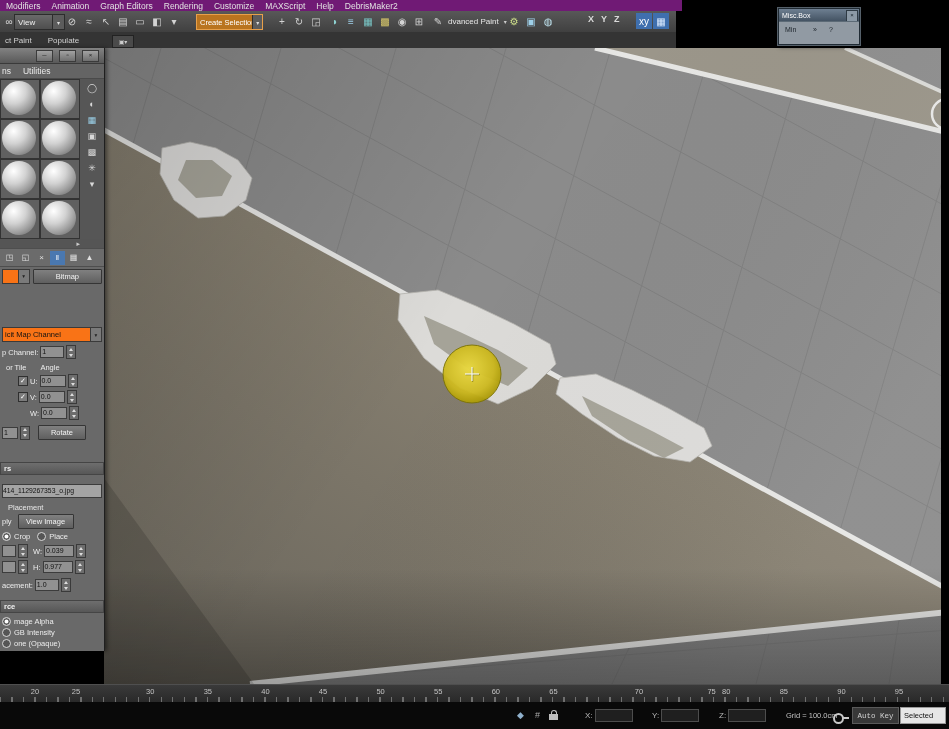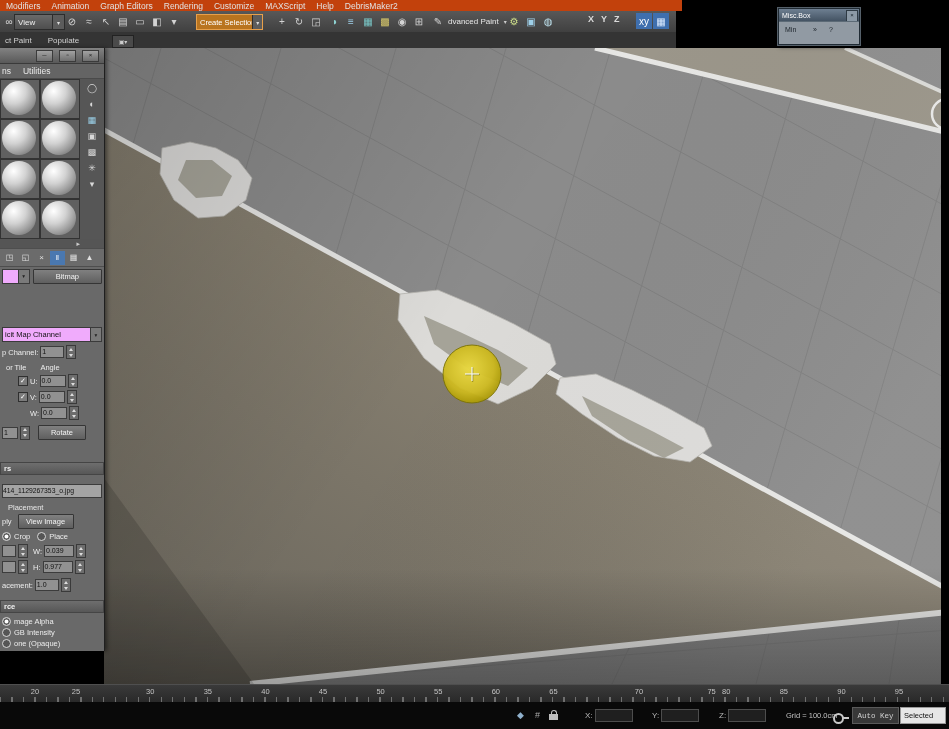--- a/index.html
+++ b/index.html
@@ -1,19 +1,19 @@
 <!DOCTYPE html>
 <html><head>
 <meta charset="utf-8">
 <style>
   html,body{margin:0;padding:0;background:#000;}
   #app{position:relative;width:949px;height:729px;background:#000;overflow:hidden;
        font-family:"Liberation Sans",sans-serif;-webkit-font-smoothing:antialiased;}
   
-  .menubar{position:absolute;left:0;top:0;width:676px;height:11px;background:#c2410c;
+  .menubar{position:absolute;left:0;top:0;width:676px;height:11px;background:#701a75;
            display:flex;align-items:center;gap:11px;padding-left:6px;font-size:8.5px;color:#e2e2e2;overflow:hidden;}
   .menu-item{white-space:nowrap;cursor:default;}
   
   .toolbar{position:absolute;left:0;top:11px;width:676px;height:21px;background:linear-gradient(#585858,#404040);border-bottom:1px solid #2a2a2a;}
   .tb-cluster{position:absolute;top:2px;display:flex;gap:1px;align-items:center;}
   .tb-icon{width:16px;height:16px;display:flex;align-items:center;justify-content:center;font-size:10px;color:#d3d3d3;}
   .tb-combo{position:absolute;top:3px;height:14px;background:linear-gradient(#6a6a6a,#4e4e4e);
             border:1px solid #2c2c2c;color:#eee;font-size:8px;display:flex;align-items:center;padding-left:3px;overflow:hidden;}
   .tb-combo .dd{margin-left:auto;width:11px;align-self:stretch;background:#5c5c5c;border-left:1px solid #2c2c2c;
                 font-size:6px;display:flex;align-items:center;justify-content:center;color:#ddd;}
@@ -45,21 +45,21 @@
   .slotgrid{width:80px;display:flex;flex-wrap:wrap;align-content:flex-start;}
   .slot{width:36px;height:36px;background:#606060;border:1px solid #323232;padding:1px;}
   .sphere{width:34px;height:34px;border-radius:50%;
           background:radial-gradient(circle at 34% 30%,#ffffff,#d2d2d2 38%,#9a9a9a 68%,#555 100%);}
   .vstrip{width:24px;display:flex;flex-direction:column;align-items:center;padding-top:2px;gap:3px;background:#565656;}
   .vms-icon{width:15px;height:13px;font-size:9px;color:#d8d8d8;display:flex;align-items:center;justify-content:center;}
   .me-scroll{height:9px;background:#555;display:flex;justify-content:flex-end;align-items:center;padding-right:24px;font-size:7px;color:#ccc;}
   .me-tools{height:17px;background:#6b6b6b;display:flex;gap:1px;align-items:center;padding-left:2px;border-top:1px solid #4e4e4e;border-bottom:1px solid #4e4e4e;}
   .me-tool{width:15px;height:14px;font-size:8px;color:#e0e0e0;display:flex;align-items:center;justify-content:center;}
   .me-bmrow{height:16px;display:flex;align-items:center;gap:3px;padding:1px 2px;}
-  .combo{height:13px;background:#f0abfc;border:1px solid #3a3a3a;color:#121212;font-size:7.5px;
+  .combo{height:13px;background:#f97316;border:1px solid #3a3a3a;color:#121212;font-size:7.5px;
          display:flex;align-items:center;padding-left:2px;overflow:hidden;white-space:nowrap;}
   .combo .dd{margin-left:auto;width:10px;align-self:stretch;background:#7a7a7a;border-left:1px solid #3a3a3a;
              font-size:5.5px;display:flex;align-items:center;justify-content:center;color:#222;}
   .btn{background:linear-gradient(#808080,#5f5f5f);border:1px solid #353535;color:#f2f2f2;font-size:7.5px;
        display:flex;align-items:center;justify-content:center;border-radius:1px;}
   .prow{display:flex;align-items:center;gap:2px;padding-left:2px;font-size:7.5px;color:#ececec;}
   .lbl{white-space:nowrap;overflow:hidden;}
   .field{background:#919191;border:1px solid #3c3c3c;color:#111;font-size:7px;height:10px;line-height:10px;padding:0 1px;overflow:hidden;white-space:nowrap;}
   .spin{width:8px;height:12px;background:#6d6d6d;border:1px solid #3a3a3a;display:flex;flex-direction:column;
         justify-content:space-around;align-items:center;}

